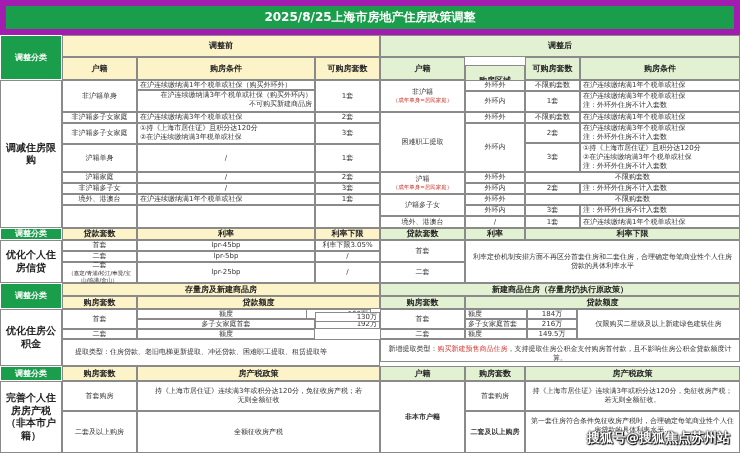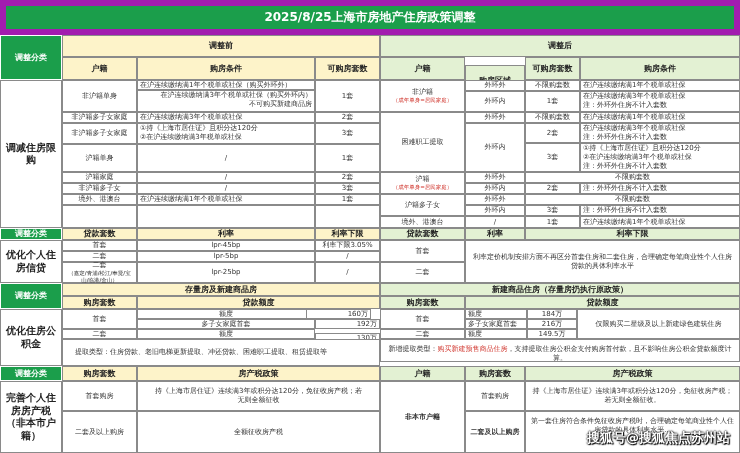--- a/index.html
+++ b/index.html
@@ -161,21 +161,21 @@
 <div class="c hg" style="left:465px;top:296px;width:275px;height:13px">贷款额度</div>
 
 <div class="c catw" style="left:0;top:309px;width:62px;height:57px">优化住房公积金</div>
 <div class="c" style="left:62px;top:309px;width:75px;height:20px">首套</div>
 <div class="c" style="left:137px;top:309px;width:178px;height:10px">额度</div>
 <div class="c" style="left:306px;top:309px;width:65px;height:10px;justify-content:flex-end">160万</div>
 <div class="c" style="left:137px;top:319px;width:178px;height:10px">多子女家庭首套</div>
 <div class="c" style="left:315px;top:319px;width:65px;height:10px;justify-content:flex-end">192万</div>
 <div class="c" style="left:62px;top:329px;width:75px;height:10px">二套</div>
 <div class="c" style="left:137px;top:329px;width:178px;height:10px">额度</div>
-<div class="c" style="left:315px;top:333px;width:65px;height:10px;justify-content:flex-end">130万</div>
+<div class="c" style="left:315px;top:312px;width:65px;height:10px;justify-content:flex-end">130万</div>
 <div class="c l" style="left:62px;top:339px;width:318px;height:27px;padding-left:12px">提取类型：住房贷款、老旧电梯更新提取、冲还贷款、困难职工提取、租赁提取等</div>
 
 <div class="c" style="left:380px;top:309px;width:85px;height:20px">首套</div>
 <div class="c l" style="left:465px;top:309px;width:62px;height:10px">额度</div>
 <div class="c" style="left:527px;top:309px;width:50px;height:10px">184万</div>
 <div class="c l" style="left:465px;top:319px;width:62px;height:10px">多子女家庭首套</div>
 <div class="c" style="left:527px;top:319px;width:50px;height:10px">216万</div>
 <div class="c" style="left:380px;top:329px;width:85px;height:10px">二套</div>
 <div class="c l" style="left:465px;top:329px;width:62px;height:10px">额度</div>
 <div class="c" style="left:527px;top:329px;width:50px;height:10px">149.5万</div>

